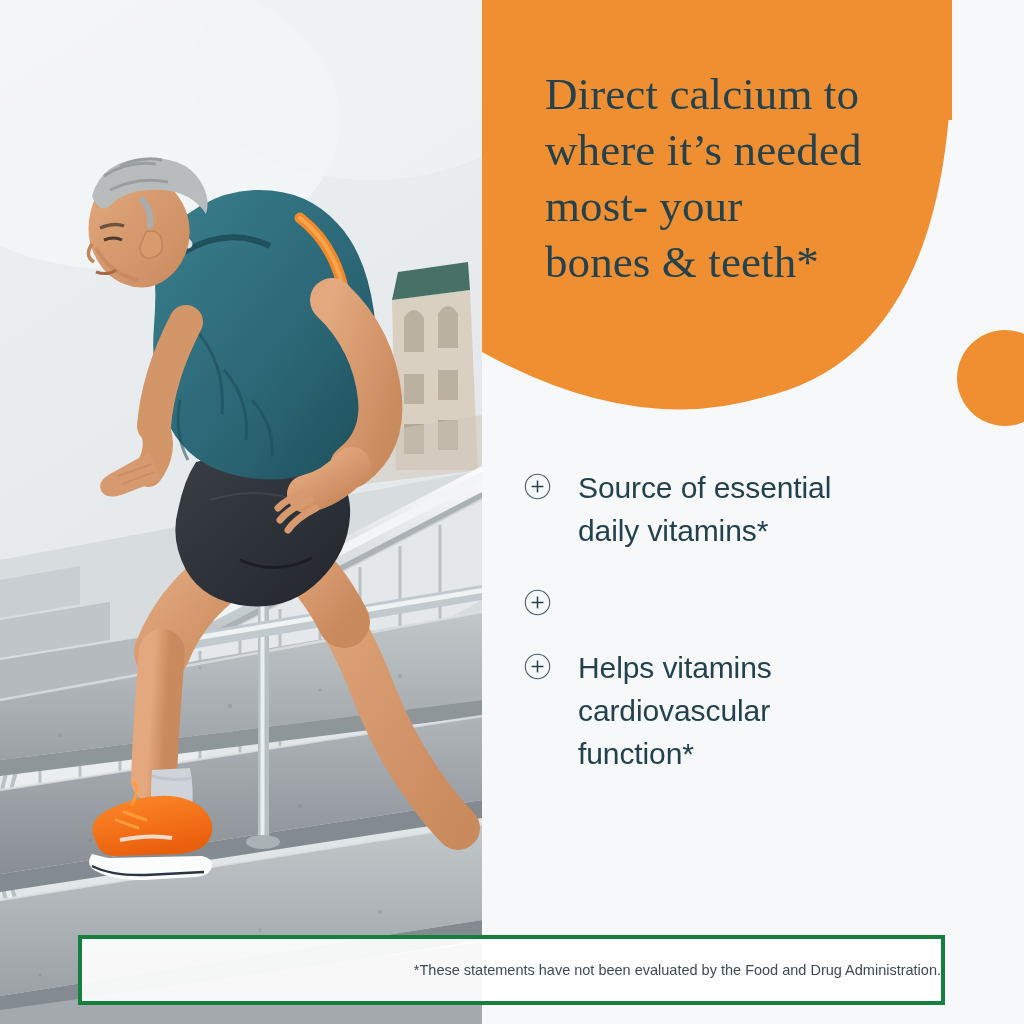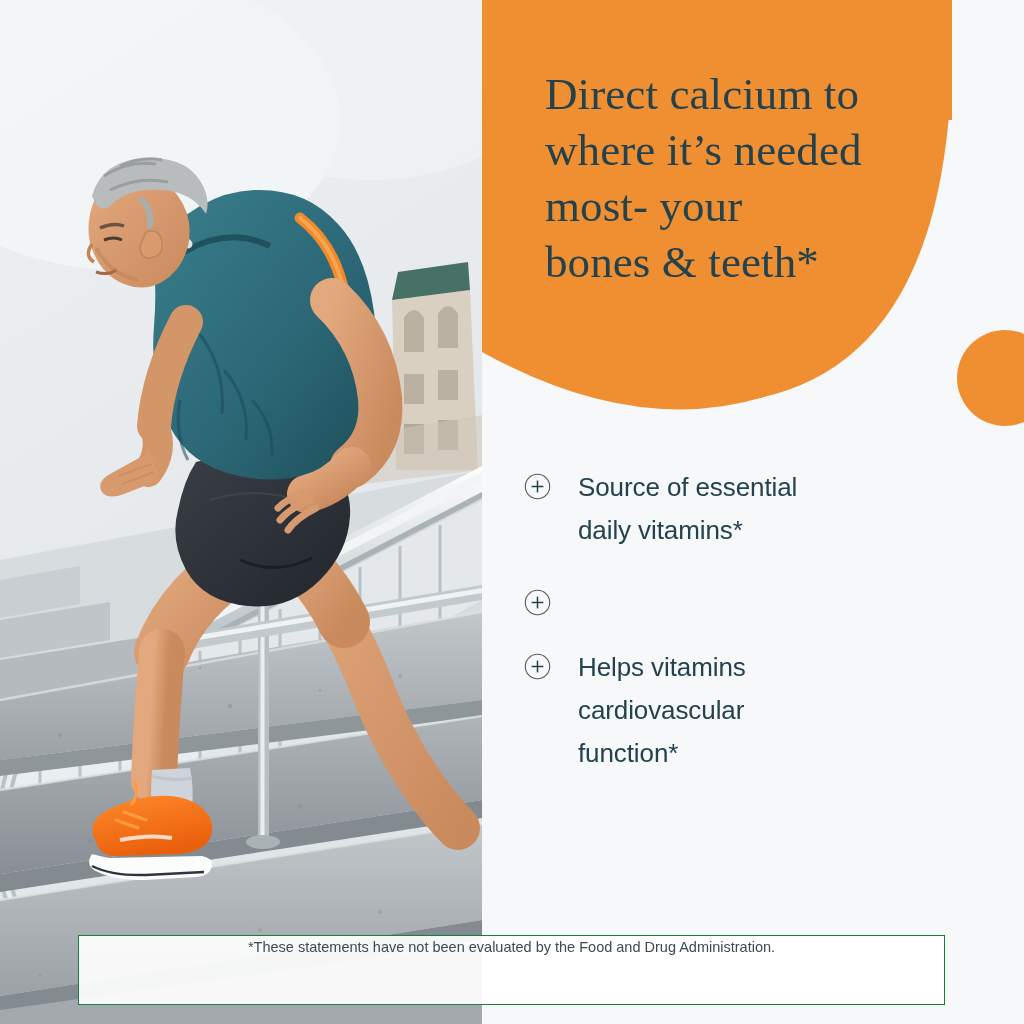--- a/index.html
+++ b/index.html
@@ -63,38 +63,38 @@
   .bullet:last-child{margin-bottom:0;}
   .bmark{
     flex:0 0 auto;
     width:27px;height:27px;
     margin-top:7px;
     margin-right:27px;
   }
   .bmark svg{display:block;}
   .btext{
     font-family:"Liberation Sans",sans-serif;
-    font-size:26px;
+    font-size:30px;
     line-height:43px;
     color:#24424e;
     white-space:pre-line;
     letter-spacing:-.1px;
   }
 
   
   .disclaimer{
     position:absolute;
     left:78px;top:935px;
     width:867px;height:70px;
     background:rgba(255,255,255,.92);
-    border:1px solid #15803d;
+    border:4px solid #15803d;
     box-sizing:border-box;
     display:flex;
-    flex-direction:row;
-    align-items:flex-start;
+    flex-direction:column;
+    align-items:flex-end;
     justify-content:center;
   }
   .disc-line{
     font-family:"Liberation Sans",sans-serif;
     font-size:14.5px;
     line-height:22px;
     color:#3d4a52;
     text-align:center;
     white-space:nowrap;
   }

